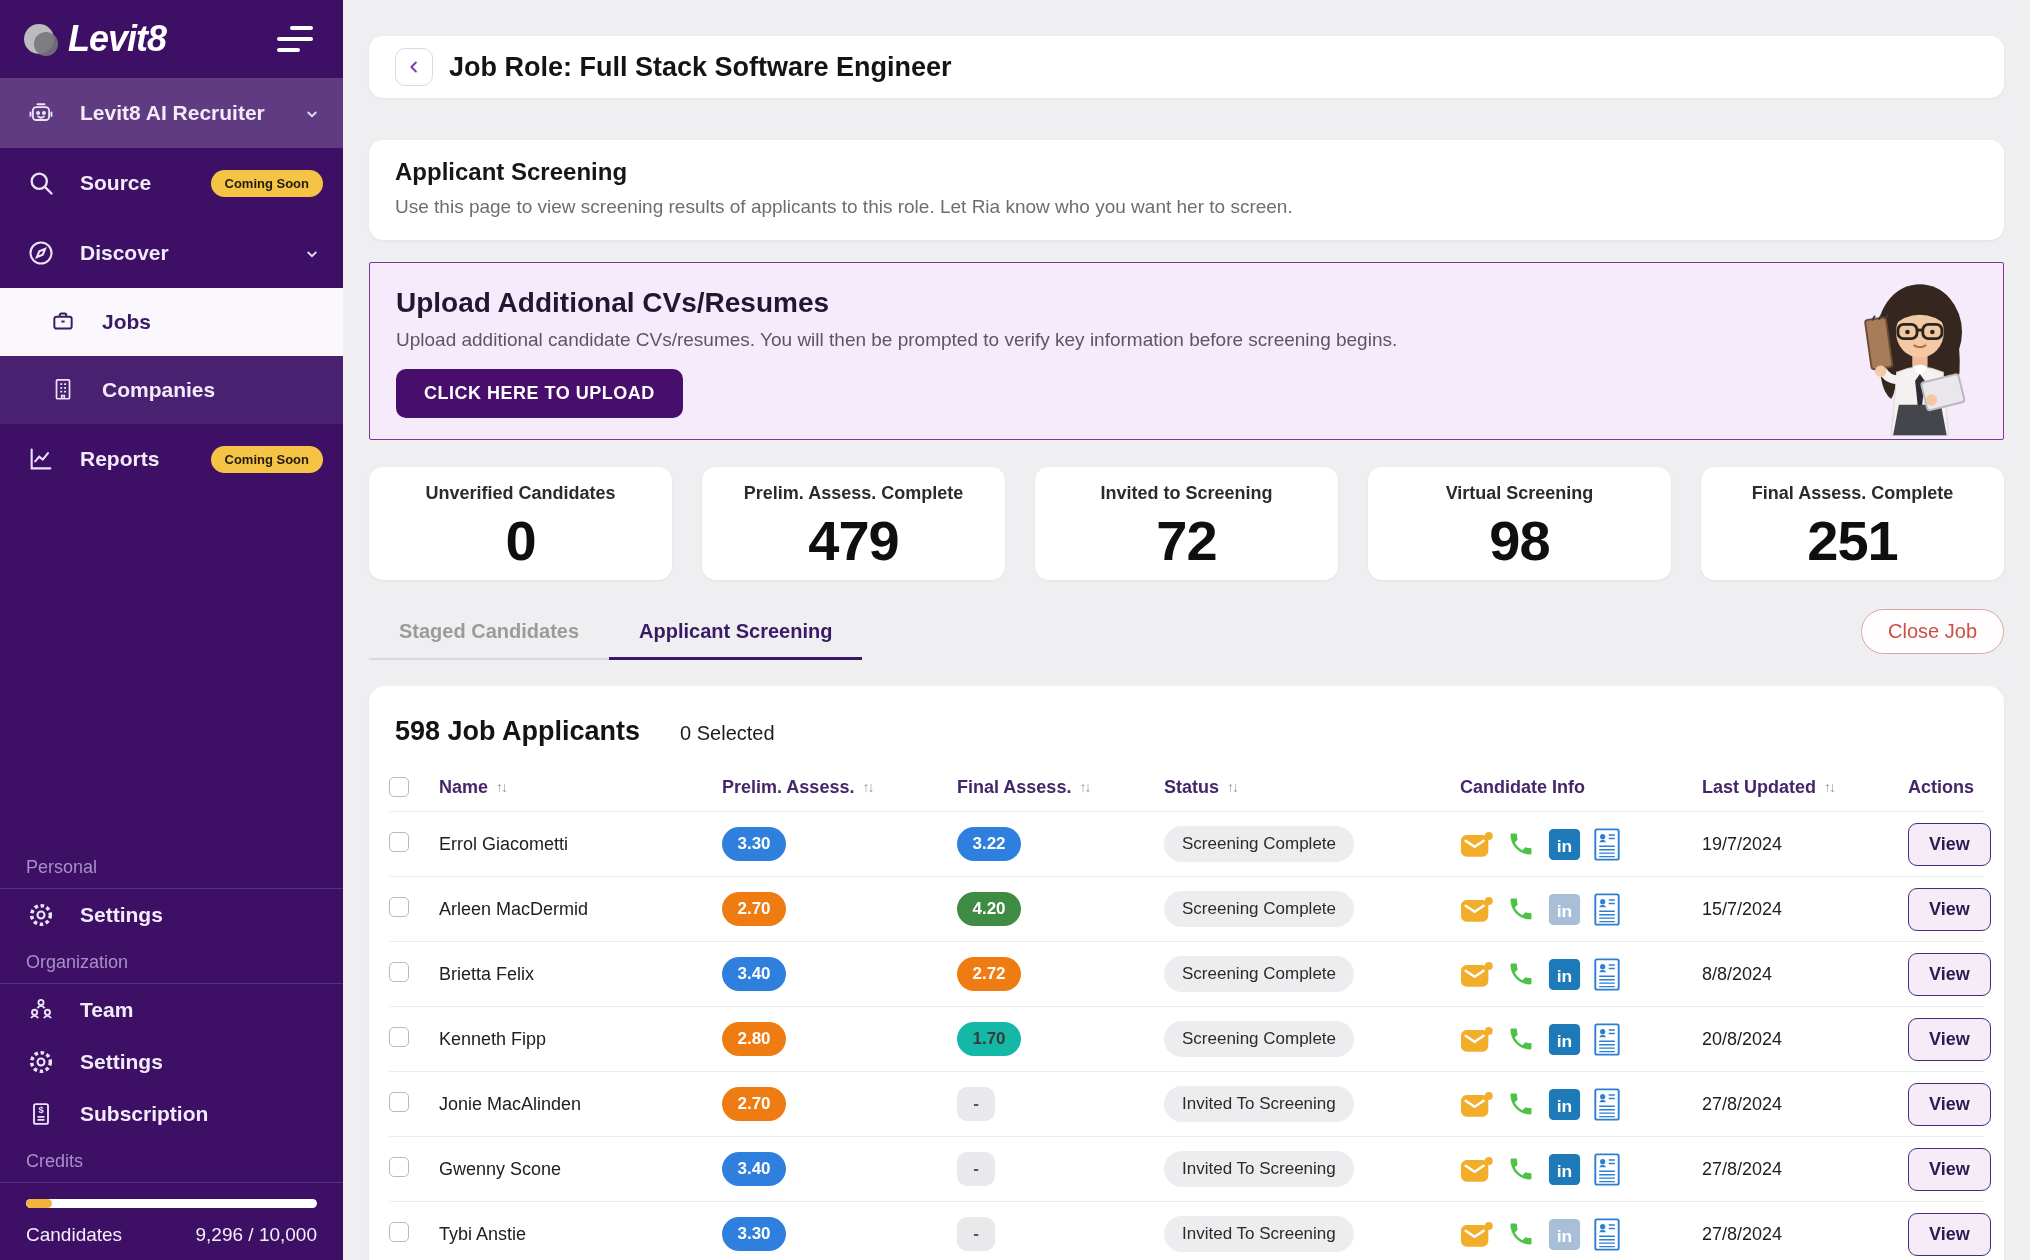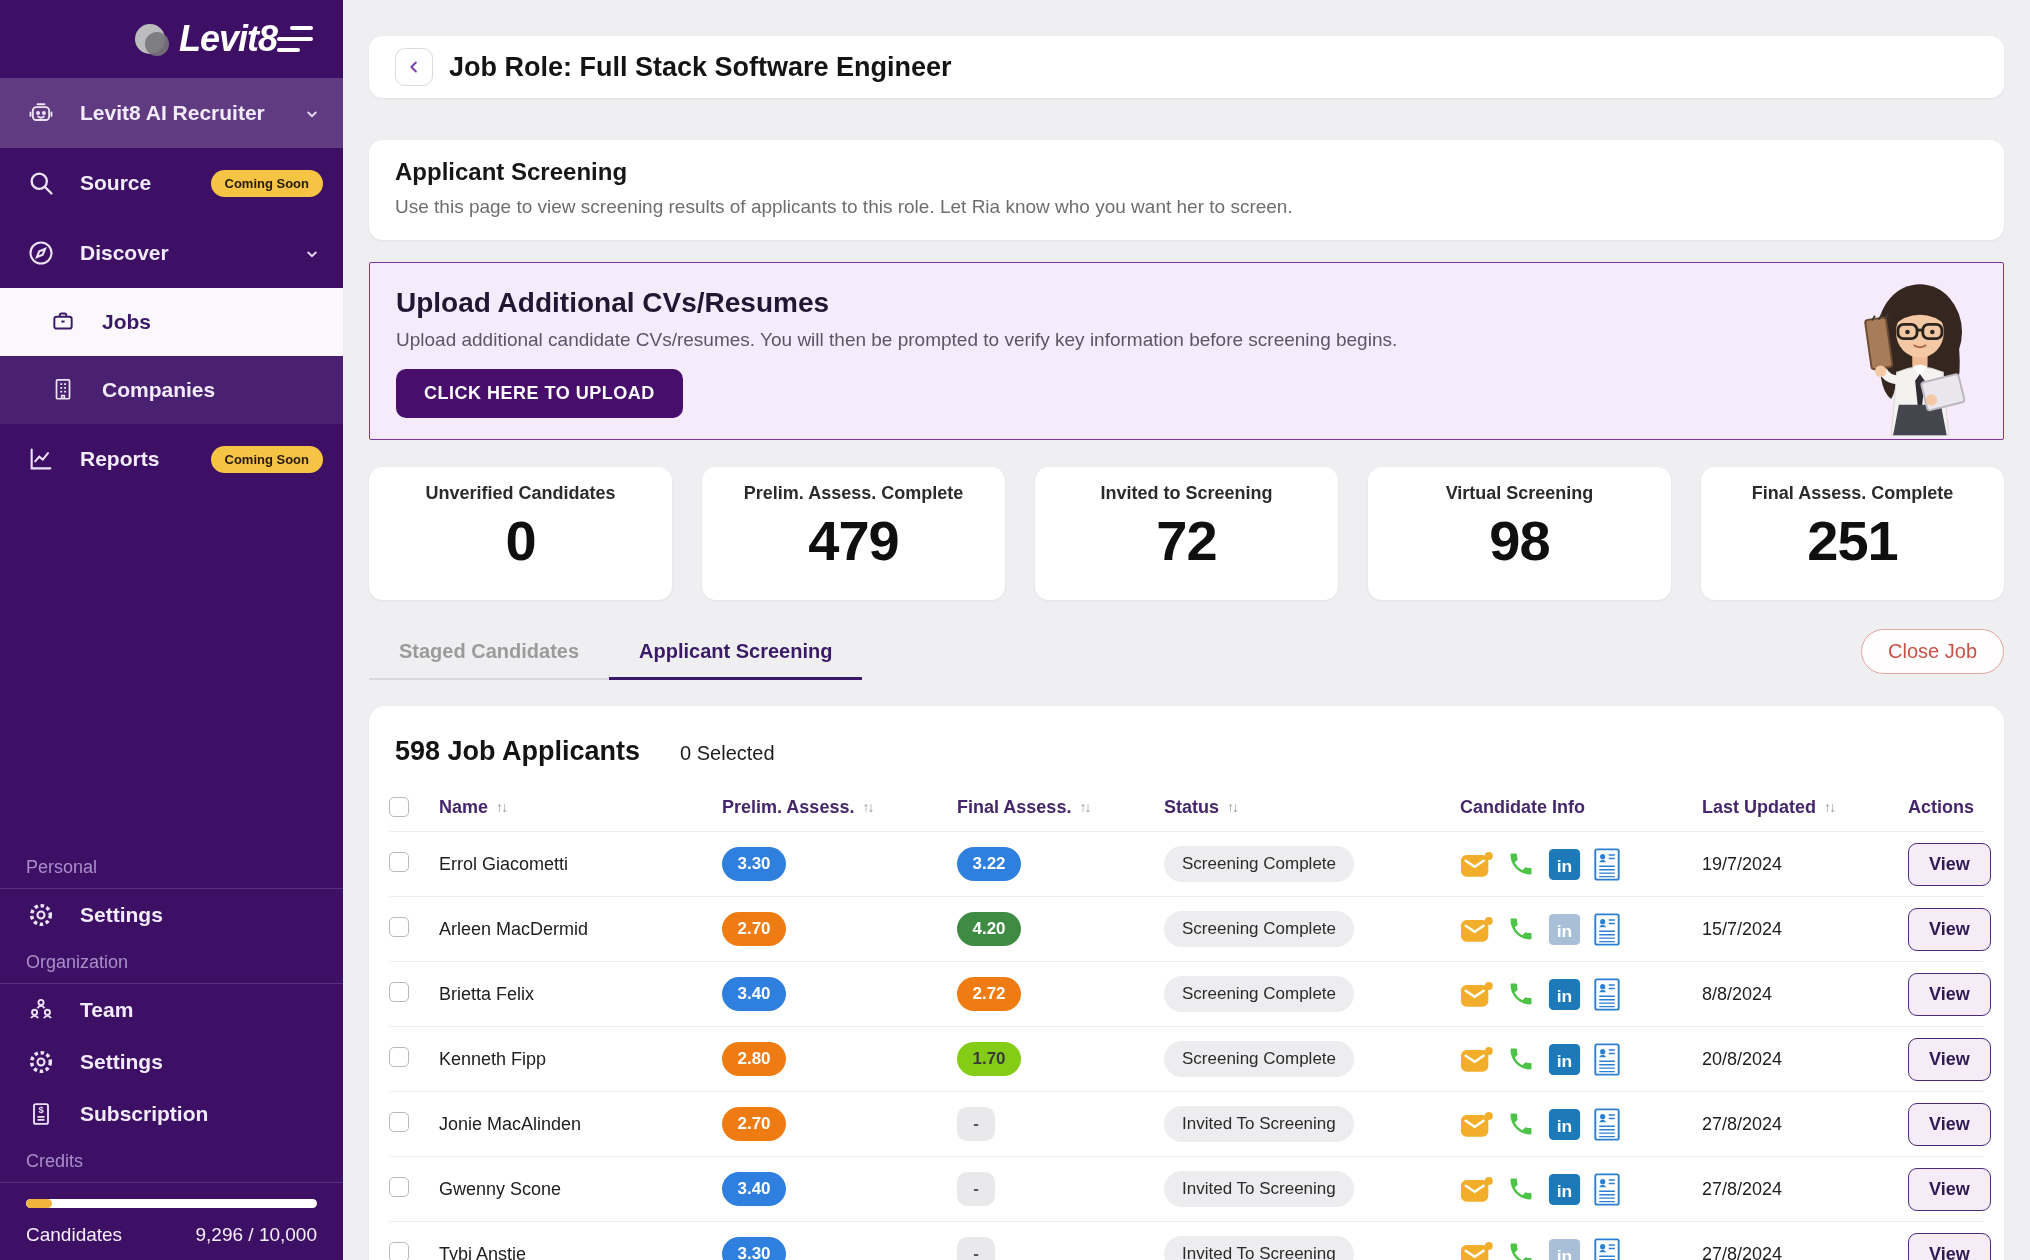--- a/index.html
+++ b/index.html
@@ -3,21 +3,21 @@
 <meta charset="utf-8">
 <style>
   * { margin:0; padding:0; box-sizing:border-box; }
   html,body { width:2030px; height:1260px; overflow:hidden; }
   body {
     font-family:"Liberation Sans","DejaVu Sans",sans-serif;
     background:#efeff1; color:#1d1d1f; display:flex;
   }
   
   .sidebar { width:343px; min-width:343px; height:1260px; background:#3d1066; color:#f2ecfa; display:flex; flex-direction:column; }
-  .logo-row { height:78px; display:flex; align-items:center; justify-content:flex-end; padding:0 30px 0 24px; }
+  .logo-row { height:78px; display:flex; align-items:center; justify-content:space-between; padding:0 30px 0 24px; }
   .logo { display:flex; align-items:center; gap:6px; cursor:pointer; }
   .logo-circles { position:relative; width:38px; height:38px; }
   .logo-circles .c1 { position:absolute; left:0; top:4px; width:30px; height:30px; border-radius:50%; background:#bcbcbe; }
   .logo-circles .c2 { position:absolute; left:10px; top:12px; width:24px; height:24px; border-radius:50%; background:#77757a; opacity:.9; }
   .logo-text { font-size:36px; font-weight:800; font-style:italic; color:#fff; letter-spacing:-1px; }
   .hamburger { width:36px; height:26px; display:flex; flex-direction:column; justify-content:space-between; cursor:pointer; }
   .hamburger span { height:4px; border-radius:3px; background:#fff; }
   .hamburger span:nth-child(1){ width:65%; align-self:flex-end; }
   .hamburger span:nth-child(2){ width:100%; }
   .hamburger span:nth-child(3){ width:65%; align-self:flex-start; }
@@ -54,21 +54,21 @@
   .intro-card h2 { font-size:24px; font-weight:700; margin-bottom:10px; color:#161616; }
   .intro-card p { font-size:19px; color:#6e6e72; }
 
   .banner { position:relative; height:178px; border:1.6px solid #7d33a4; border-radius:2px; background:#f6ebfb; padding:24px 26px; margin-bottom:27px; }
   .banner h2 { font-size:28px; font-weight:700; color:#221733; margin-bottom:10px; }
   .banner p { font-size:19px; color:#5c5562; margin-bottom:18px; }
   .upload-btn { background:#470f6b; color:#fff; border:none; border-radius:10px; padding:14px 28px; font-size:18px; font-weight:700; letter-spacing:.5px; cursor:pointer; font-family:inherit; }
   .banner-avatar { position:absolute; right:18px; bottom:0; width:134px; height:170px; }
 
   .stats { display:flex; gap:30px; margin-bottom:29px; }
-  .stat-card { flex:1; height:133px; background:#fff; border-radius:14px; box-shadow:0 1px 3px rgba(20,10,40,.06); text-align:center; padding-top:16px; }
+  .stat-card { flex:1; height:113px; background:#fff; border-radius:14px; box-shadow:0 1px 3px rgba(20,10,40,.06); text-align:center; padding-top:16px; }
   .stat-label { font-size:18px; font-weight:600; color:#2b2b2e; }
   .stat-value { font-size:56px; font-weight:700; color:#0f0f10; margin-top:4px; letter-spacing:-1px; }
 
   .tabs-row { display:flex; align-items:flex-end; justify-content:space-between; margin-bottom:22px; }
   .tabs { display:flex; }
   .tab { padding:6px 30px 14px 30px; font-size:20px; cursor:pointer; }
   .tab.inactive { color:#9b9b9b; font-weight:600; border-bottom:2px solid #d9d9dc; }
   .tab.active { color:#3a1a67; font-weight:700; border-bottom:3px solid #3a1a67; }
   .close-job { background:#fffdfd; border:1.4px solid #e0a69d; color:#cb5147; font-size:20px; padding:10px 26px; border-radius:999px; cursor:pointer; font-family:inherit; margin-bottom:6px; }
 
@@ -82,21 +82,21 @@
   .thead .hcell { display:flex; align-items:center; gap:8px; font-size:18px; font-weight:700; color:#45266b; }
   .sort { color:#9a9aa0; font-size:14px; letter-spacing:-2px; cursor:pointer; }
   .trow { height:65px; border-top:1px solid #ededf0; }
   .checkbox { width:20px; height:20px; border:1.6px solid #b6b9c0; border-radius:5px; background:#fff; display:inline-block; cursor:pointer; }
   .cell.name { font-size:18px; color:#202022; }
   .cell.date { font-size:18px; color:#202022; }
   .score-pill { display:inline-flex; justify-content:center; align-items:center; min-width:64px; padding:7px 0; border-radius:999px; font-size:17px; font-weight:700; }
   .score-pill[data-variant="blue"]   { background:#2e7fde; color:#fff; }
   .score-pill[data-variant="orange"] { background:#ee7c12; color:#fff; }
   .score-pill[data-variant="green"]  { background:#3e8c44; color:#fff; }
-  .score-pill[data-variant="gray"]   { background:#84cc16; color:#3a3a3c; }
+  .score-pill[data-variant="gray"]   { background:#14b8a6; color:#3a3a3c; }
   .score-pill[data-variant="dash"]   { background:#e9e9ec; color:#55555a; min-width:38px; border-radius:10px; font-weight:600; }
   .status-pill { display:inline-block; background:#ededef; color:#2b2b2b; font-size:17px; padding:8px 18px; border-radius:999px; }
   .info-icons { display:flex; align-items:center; gap:13px; }
   .info-icons .iico { display:inline-flex; cursor:pointer; }
   .li[data-variant="muted"] rect { fill:#a9bfd8; }
   .view-btn { background:#f5ecf8; border:1.6px solid #4a2a78; color:#2e1a52; font-size:18px; font-weight:700; border-radius:9px; padding:10px 20px; cursor:pointer; font-family:inherit; }
 </style>
 </head>
 <body>
 

